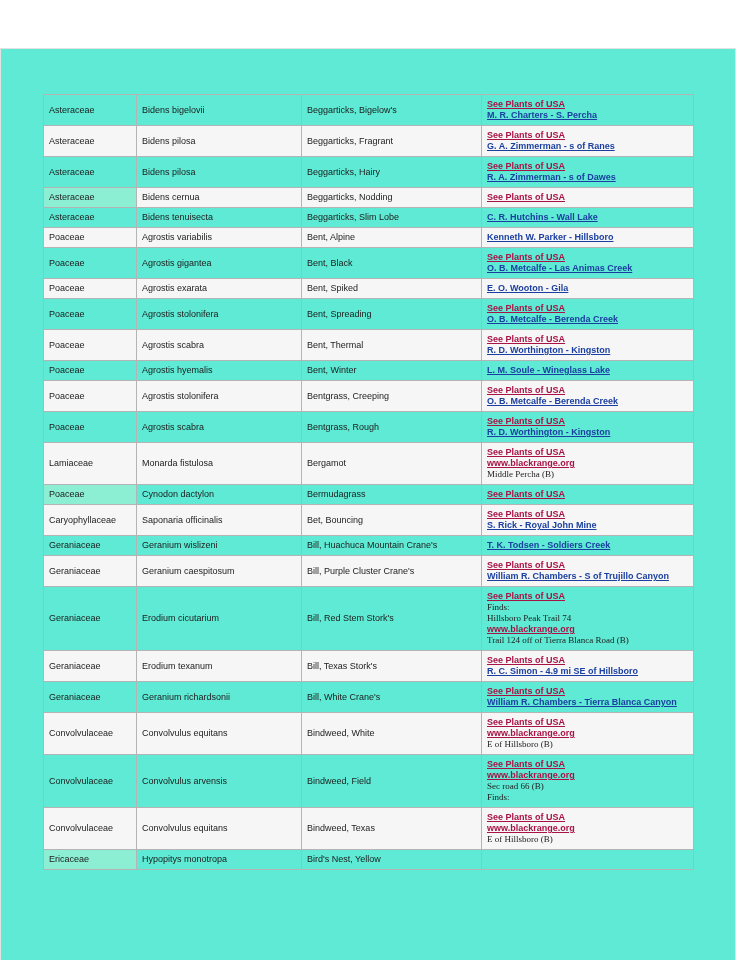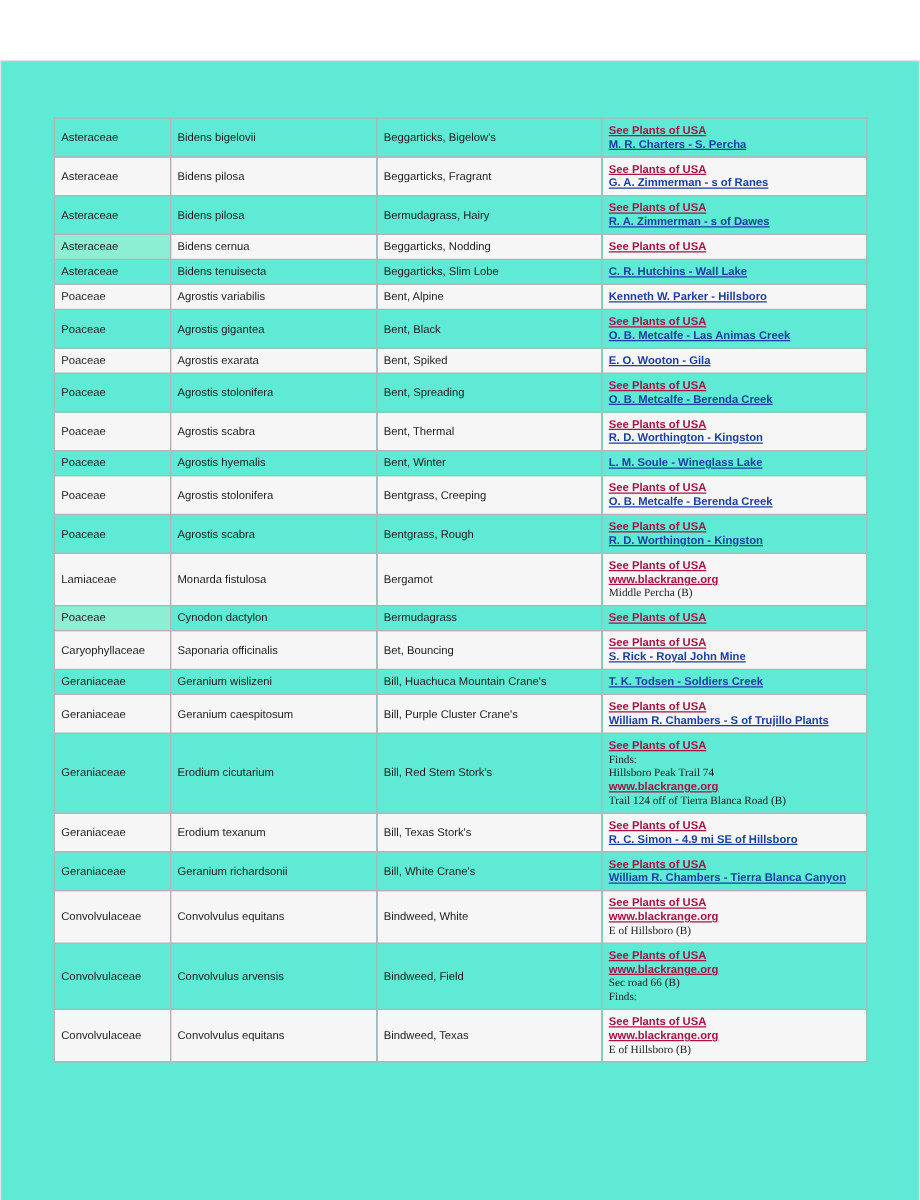--- a/index.html
+++ b/index.html
@@ -44,21 +44,21 @@
           <td class="sci">Bidens pilosa</td>
           <td class="com">Beggarticks, Fragrant</td>
           <td class="links">
             <div class="line"><a href="#" class="link-red">See Plants of USA</a></div>
             <div class="line"><a href="#" class="link-blue">G. A. Zimmerman - s of Ranes</a></div>
           </td>
         </tr>
         <tr>
           <td class="fam">Asteraceae</td>
           <td class="sci">Bidens pilosa</td>
-          <td class="com">Bermudagrass, Hairy</td>
+          <td class="com">Beggarticks, Hairy</td>
           <td class="links">
             <div class="line"><a href="#" class="link-red">See Plants of USA</a></div>
             <div class="line"><a href="#" class="link-blue">R. A. Zimmerman - s of Dawes</a></div>
           </td>
         </tr>
         <tr>
           <td class="fam hl">Asteraceae</td>
           <td class="sci">Bidens cernua</td>
           <td class="com">Beggarticks, Nodding</td>
           <td class="links">
@@ -176,21 +176,21 @@
           <td class="links">
             <div class="line"><a href="#" class="link-blue">T. K. Todsen - Soldiers Creek</a></div>
           </td>
         </tr>
         <tr>
           <td class="fam">Geraniaceae</td>
           <td class="sci">Geranium caespitosum</td>
           <td class="com">Bill, Purple Cluster Crane's</td>
           <td class="links">
             <div class="line"><a href="#" class="link-red">See Plants of USA</a></div>
-            <div class="line"><a href="#" class="link-blue">William R. Chambers - S of Trujillo Plants</a></div>
+            <div class="line"><a href="#" class="link-blue">William R. Chambers - S of Trujillo Canyon</a></div>
           </td>
         </tr>
         <tr>
           <td class="fam">Geraniaceae</td>
           <td class="sci">Erodium cicutarium</td>
           <td class="com">Bill, Red Stem Stork's</td>
           <td class="links">
             <div class="line"><a href="#" class="link-red">See Plants of USA</a></div>
             <div class="line"><span class="plain">Finds:</span></div>
             <div class="line"><span class="plain">Hillsboro Peak Trail 74</span></div>
@@ -239,16 +239,22 @@
         </tr>
         <tr>
           <td class="fam">Convolvulaceae</td>
           <td class="sci">Convolvulus equitans</td>
           <td class="com">Bindweed, Texas</td>
           <td class="links">
             <div class="line"><a href="#" class="link-red">See Plants of USA</a></div>
             <div class="line"><a href="#" class="link-red">www.blackrange.org</a></div>
             <div class="line"><span class="plain">E of Hillsboro (B)</span></div>
           </td>
+        </tr>
+        <tr>
+          <td class="fam hl">Ericaceae</td>
+          <td class="sci">Hypopitys monotropa</td>
+          <td class="com">Bird's Nest, Yellow</td>
+          <td class="links"></td>
         </tr>
       </tbody>
   </table>
 </div>
 
 </body></html>

